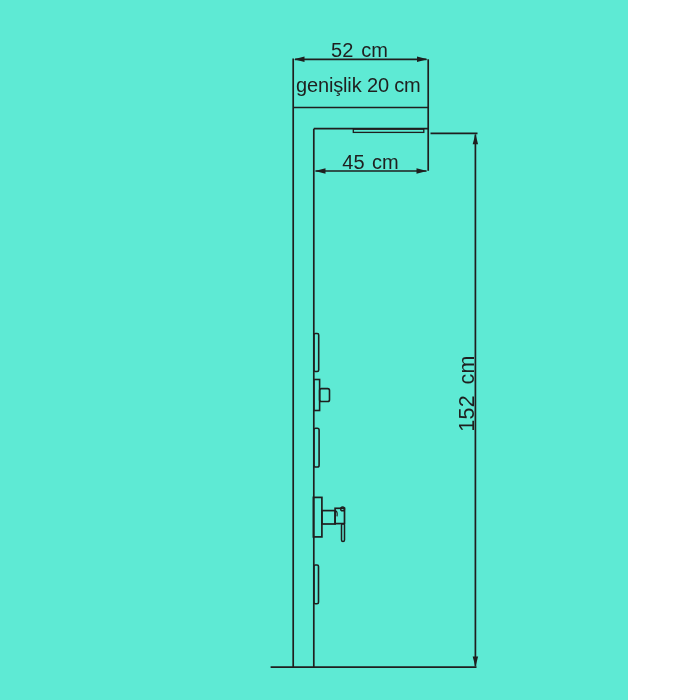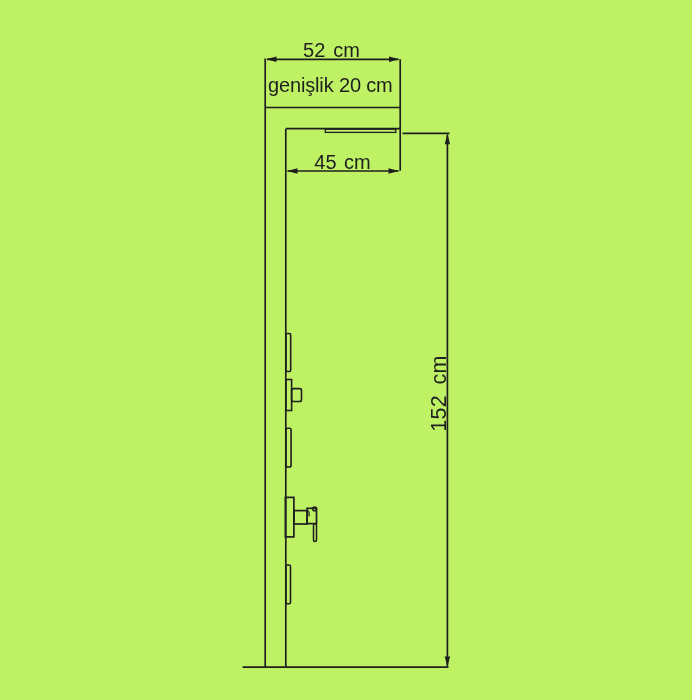--- a/index.html
+++ b/index.html
@@ -1,16 +1,16 @@
 <!DOCTYPE html>
 <html><head>
 <meta charset="utf-8">
 <style>
   html,body{margin:0;padding:0;background:#ffffff;}
-  .stage{width:692px;height:700px;position:relative;background:#bef264;}
+  .stage{width:600px;height:700px;position:relative;background:#5eead4;padding-left:28px;}
   text{font-family:"Liberation Sans", sans-serif;fill:#1f1f1f;}
 </style>
 </head>
 <body>
 <div class="stage">
 <svg width="700" height="700" viewBox="0 0 700 700" xmlns="http://www.w3.org/2000/svg">
   <g stroke="#1f1f1f" stroke-width="1.7" fill="none">
 
     <line x1="265.2" y1="58.5" x2="265.2" y2="667.2"></line>
 

